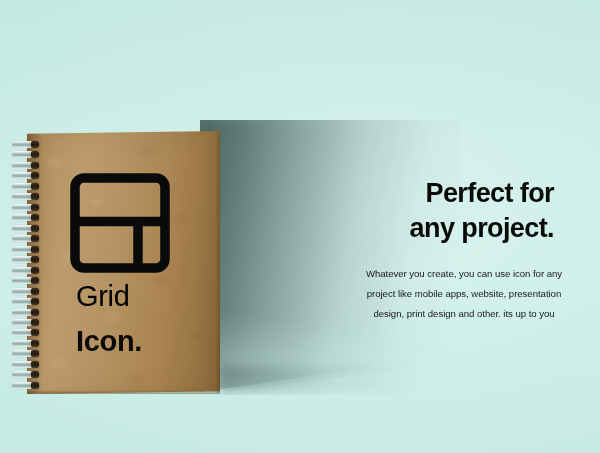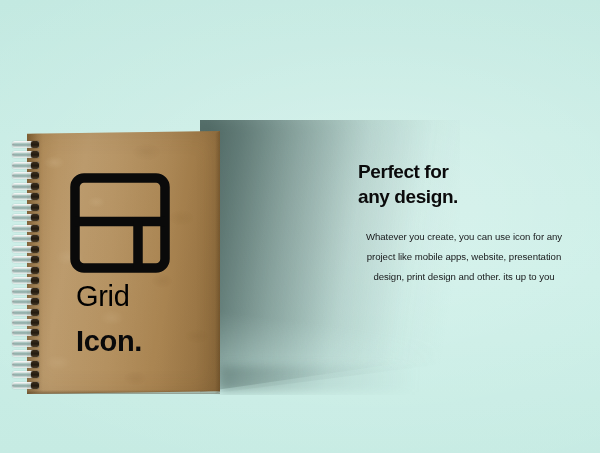--- a/index.html
+++ b/index.html
@@ -261,26 +261,27 @@
   }
 
   
   .copy {
     position: absolute;
     left: 358px;
     top: 160px;
     width: 212px;
   }
   .headline {
-    font-size: 19px;
+    font-size: 27px;
     font-weight: 700;
     line-height: 1.30;
     letter-spacing: -0.022em;
     color: #0a0a0b;
-    margin: 0;
+    margin: 16px;
+    text-align: right;
   }
   .headline span { display: block; }
   .body-copy {
     margin: 18px 0 0 0;
     font-size: 9.6px;
     line-height: 2.05;
     letter-spacing: -0.004em;
     color: #17181a;
     text-align: center;
   }
@@ -441,21 +442,21 @@
   </div>
 
   <div class="brand">
     <span class="brand-line1">Grid</span>
     <span class="brand-line2">Icon.</span>
   </div>
 
   <div class="copy">
     <h1 class="headline">
       <span>Perfect for</span>
-      <span>any design.</span>
+      <span>any project.</span>
     </h1>
     <p class="body-copy">
       <span>Whatever you create, you can use icon for any</span>
       <span>project like mobile apps, website, presentation</span>
       <span>design, print design and other. its up to you</span>
     </p>
   </div>
 
 </div>
 

